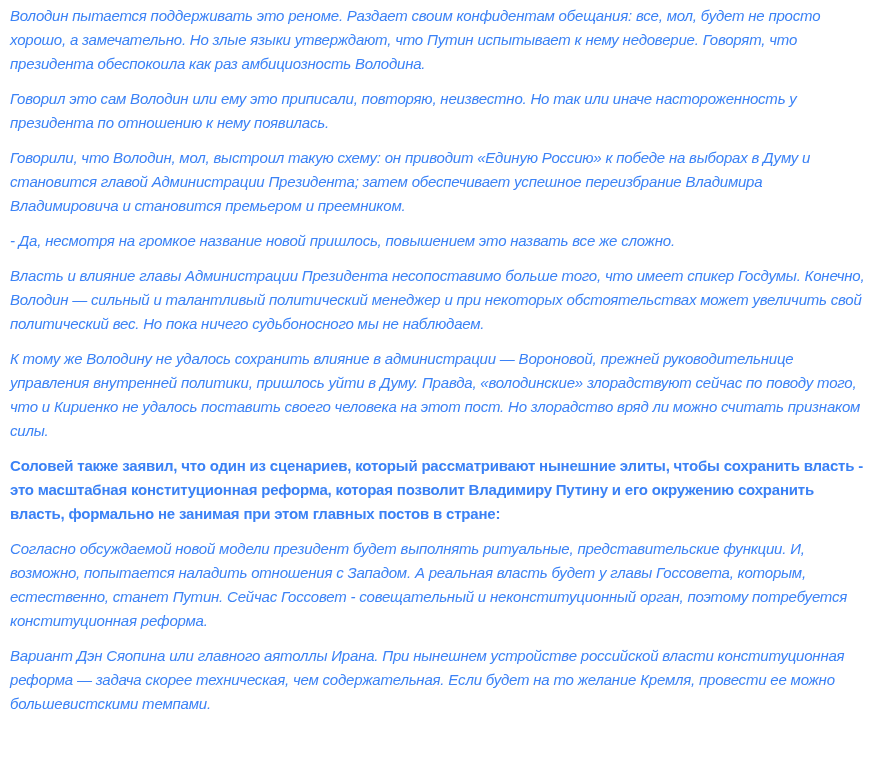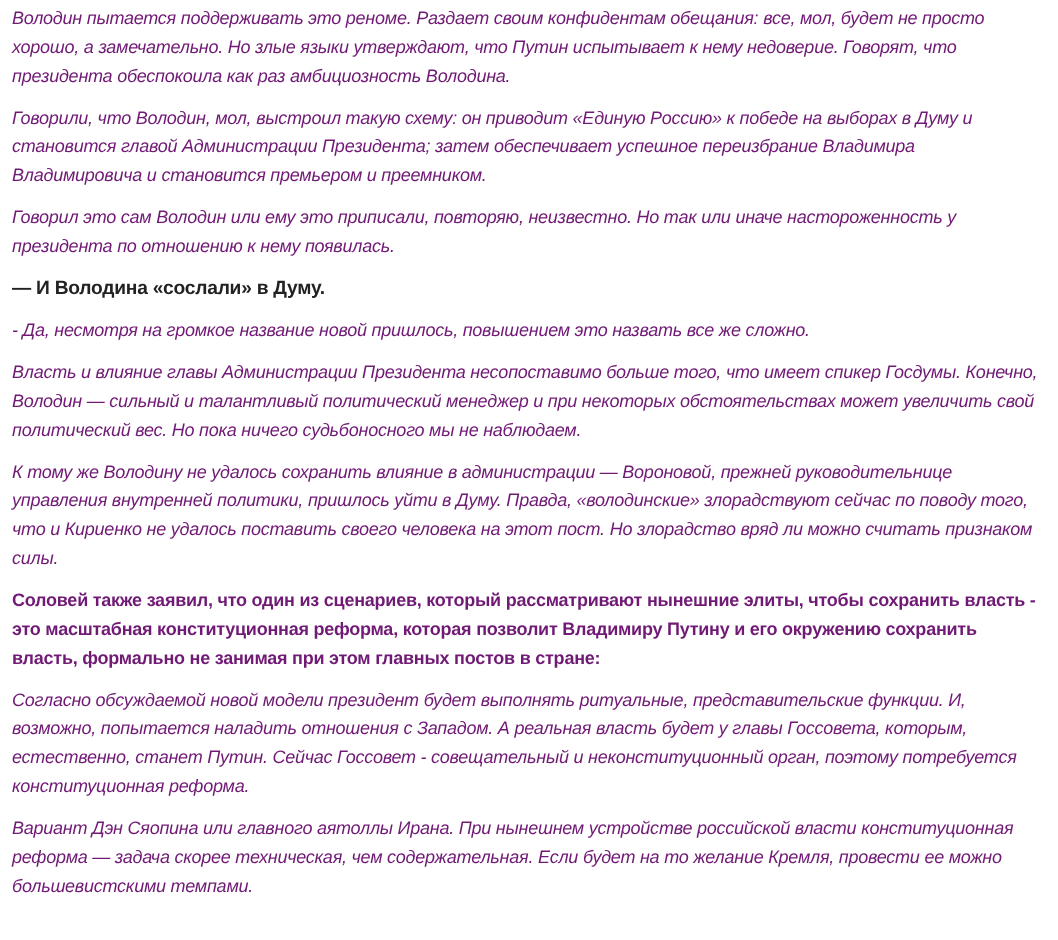--- a/index.html
+++ b/index.html
@@ -18,43 +18,42 @@
   .article-body {
     box-sizing: border-box;
     width: 882px;
     padding: 4px 10px 0 10px;
   }
   .para {
     margin: 0 0 11px 0;
     font-size: 15px;
     line-height: 24px;
     letter-spacing: -0.2px;
-    color: #701a75;
+    color: #3b82f6;
   }
   .para.italic {
     font-style: italic;
   }
   .para.bold {
     font-style: normal;
     font-weight: 700;
     font-size: 16px;
     color: #222222;
   }
   .para.regular {
     font-style: normal;
     font-weight: bold;
   }
 </style>
 </head>
 <body>
 
 <article class="article-body">
   <p class="para italic">Володин пытается поддерживать это реноме. Раздает своим конфидентам обещания: все, мол, будет не просто хорошо, а замечательно. Но злые языки утверждают, что Путин испытывает к нему недоверие. Говорят, что президента обеспокоила как раз амбициозность Володина.</p>
+  <p class="para italic">Говорил это сам Володин или ему это приписали, повторяю, неизвестно. Но так или иначе настороженность у президента по отношению к нему появилась.</p>
   <p class="para italic">Говорили, что Володин, мол, выстроил такую схему: он приводит «Единую Россию» к победе на выборах в Думу и становится главой Администрации Президента; затем обеспечивает успешное переизбрание Владимира Владимировича и становится премьером и преемником.</p>
-  <p class="para italic">Говорил это сам Володин или ему это приписали, повторяю, неизвестно. Но так или иначе настороженность у президента по отношению к нему появилась.</p>
-  <p class="para bold">— И Володина «сослали» в Думу.</p>
   <p class="para italic">- Да, несмотря на громкое название новой пришлось, повышением это назвать все же сложно.</p>
   <p class="para italic">Власть и влияние главы Администрации Президента несопоставимо больше того, что имеет спикер Госдумы. Конечно, Володин — сильный и талантливый политический менеджер и при некоторых обстоятельствах может увеличить свой политический вес. Но пока ничего судьбоносного мы не наблюдаем.</p>
   <p class="para italic">К тому же Володину не удалось сохранить влияние в администрации — Вороновой, прежней руководительнице управления внутренней политики, пришлось уйти в Думу. Правда, «володинские» злорадствуют сейчас по поводу того, что и Кириенко не удалось поставить своего человека на этот пост. Но злорадство вряд ли можно считать признаком силы.</p>
   <p class="para regular">Соловей также заявил, что один из сценариев, который рассматривают нынешние элиты, чтобы сохранить власть - это масштабная конституционная реформа, которая позволит Владимиру Путину и его окружению сохранить власть, формально не занимая при этом главных постов в стране:</p>
   <p class="para italic">Согласно обсуждаемой новой модели президент будет выполнять ритуальные, представительские функции. И, возможно, попытается наладить отношения с Западом. А реальная власть будет у главы Госсовета, которым, естественно, станет Путин. Сейчас Госсовет - совещательный и неконституционный орган, поэтому потребуется конституционная реформа.</p>
   <p class="para italic">Вариант Дэн Сяопина или главного аятоллы Ирана. При нынешнем устройстве российской власти конституционная реформа — задача скорее техническая, чем содержательная. Если будет на то желание Кремля, провести ее можно большевистскими темпами.</p>
 </article>
 
 </body></html>

